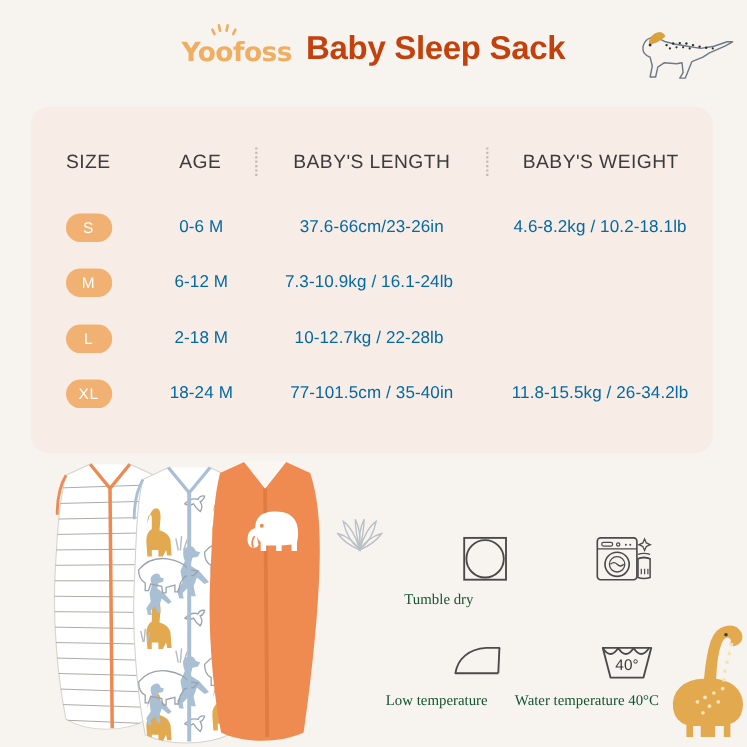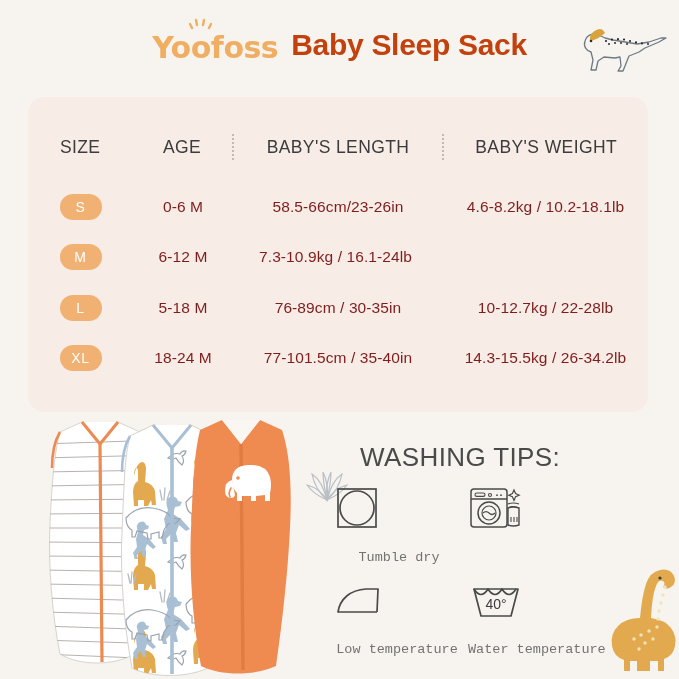--- a/index.html
+++ b/index.html
@@ -19,21 +19,21 @@
   .header {
     position: absolute;
     top: 0; left: 0;
     width: 679px;
     height: 90px;
     display: flex;
     align-items: center;
     justify-content: center;
   }
   .brand-logo {
-    font-size: 30px;
+    font-size: 24px;
     font-weight: bold;
     color: #f0ae62;
     letter-spacing: -0.5px;
     font-family: "DejaVu Sans", sans-serif;
     margin-right: 13px;
     position: relative;
     top: 2px;
   }
   .brand-logo .sun-dot {
     position: relative;
@@ -110,21 +110,21 @@
     display: flex;
     align-items: center;
   }
   .row1 { top: 85px; }
   .row2 { top: 135px; }
   .row3 { top: 186px; }
   .row4 { top: 236px; }
 
   .cell {
     font-size: 15.5px;
-    color: #7f1d1d;
+    color: #0369a1;
     text-align: center;
     font-family: "Liberation Sans", sans-serif;
     letter-spacing: 0.1px;
   }
   .size-badge-wrap {
     width: 105px;
     display: flex;
     justify-content: center;
   }
   .size-badge {
@@ -187,27 +187,27 @@
     width: 130px;
   }
   .tip-1 { left: 6px;   top: 0px; }
   .tip-2 { left: 140px; top: 0px; }
   .tip-3 { left: 4px;   top: 92px; }
   .tip-4 { left: 140px; top: 92px; }
   .tip-icon {
     height: 52px;
     display: flex;
     align-items: center;
-    justify-content: flex-start;
+    justify-content: flex-end;
   }
   .tip-label {
     font-size: 13.5px;
-    color: #737373;
-    margin-top: 16px;
-    font-family: Liberation Mono, monospace;
+    color: #14532d;
+    margin-top: 3px;
+    font-family: Liberation Serif, serif;
     white-space: nowrap;
   }
   .bottom-dino {
     position: absolute;
     right: -8px;
     bottom: 0px;
   }
 </style>
 </head>
 <body>
@@ -259,55 +259,54 @@
       <div class="vsep"></div>
       <div class="th col-weight">BABY'S WEIGHT</div>
     </div>
 
     <div class="trow row1">
       <div class="size-badge-wrap">
         <div class="size-badge">S</div>
       </div>
       <div class="cell col-age">0-6 M</div>
       <div class="spacer-sep"></div>
-      <div class="cell col-length">58.5-66cm/23-26in</div>
+      <div class="cell col-length">37.6-66cm/23-26in</div>
       <div class="spacer-sep"></div>
       <div class="cell col-weight">4.6-8.2kg / 10.2-18.1lb</div>
     </div>
 
     <div class="trow row2">
       <div class="size-badge-wrap">
         <div class="size-badge">M</div>
       </div>
       <div class="cell col-age">6-12 M</div>
       <div class="spacer-sep"></div>
       <div class="spacer-sep"></div>
       <div class="cell col-weight">7.3-10.9kg / 16.1-24lb</div>
     </div>
 
     <div class="trow row3">
       <div class="size-badge-wrap">
         <div class="size-badge">L</div>
       </div>
-      <div class="cell col-age">5-18 M</div>
-      <div class="spacer-sep"></div>
-      <div class="cell col-length">76-89cm / 30-35in</div>
+      <div class="cell col-age">2-18 M</div>
+      <div class="spacer-sep"></div>
       <div class="spacer-sep"></div>
       <div class="cell col-weight">10-12.7kg / 22-28lb</div>
     </div>
 
     <div class="trow row4">
       <div class="size-badge-wrap">
         <div class="size-badge">XL</div>
       </div>
       <div class="cell col-age">18-24 M</div>
       <div class="spacer-sep"></div>
       <div class="cell col-length">77-101.5cm / 35-40in</div>
       <div class="spacer-sep"></div>
-      <div class="cell col-weight">14.3-15.5kg / 26-34.2lb</div>
+      <div class="cell col-weight">11.8-15.5kg / 26-34.2lb</div>
     </div>
 
   </div>
 </div>
 
 <div class="product-area">
   <svg width="290" height="265" viewBox="0 0 290 265">
     <defs>
       <clipPath id="clipStripe">
         <path d="M38 18 L60 8 L78 12 L96 8 L118 18 C126 40, 128 70, 126 110
@@ -413,21 +412,20 @@
         <path d="M14 18 q0-14 16-15 q18-1 22 12 q2 8 0 16 l0 8 l-5 0 l0-6 l-9 1 l0 5 l-5 0 l0-5 l-9 0 l0 5 l-5 0 l0-8 q-5-5-5-13 z" fill="#ffffff"></path>
         <path d="M14 18 q-7 2-7 10 q0 8 6 8 q3 0 4-3" fill="#ffffff"></path>
         <circle cx="20" cy="16" r="1.8" fill="#ef8b51"></circle>
         <path d="M13 26 q-3 5-1 9" fill="none" stroke="#ef8b51" stroke-width="1.6" stroke-linecap="round"></path>
       </g>
     </g>
   </svg>
 </div>
 
 <div class="wash-section">
-  <div class="wash-title">WASHING TIPS:</div>
 
   <div class="leaf-deco">
     <svg width="42" height="38" viewBox="0 0 42 38">
       <g fill="none" stroke="#b9bfc4" stroke-width="1.2" stroke-linecap="round">
         <path d="M21 34 C14 28, 8 18, 6 8 C12 12, 18 22, 21 34 Z"></path>
         <path d="M21 34 C28 28, 34 18, 36 8 C30 12, 24 22, 21 34 Z"></path>
         <path d="M21 34 C19 25, 17 14, 17 6 C21 14, 22 25, 21 34 Z"></path>
         <path d="M21 34 C23 25, 25 14, 25 6 C21 14, 20 25, 21 34 Z"></path>
         <path d="M21 34 C14 31, 6 26, 1 19 C9 21, 17 27, 21 34 Z"></path>
         <path d="M21 34 C28 31, 36 26, 41 19 C33 21, 25 27, 21 34 Z"></path>

